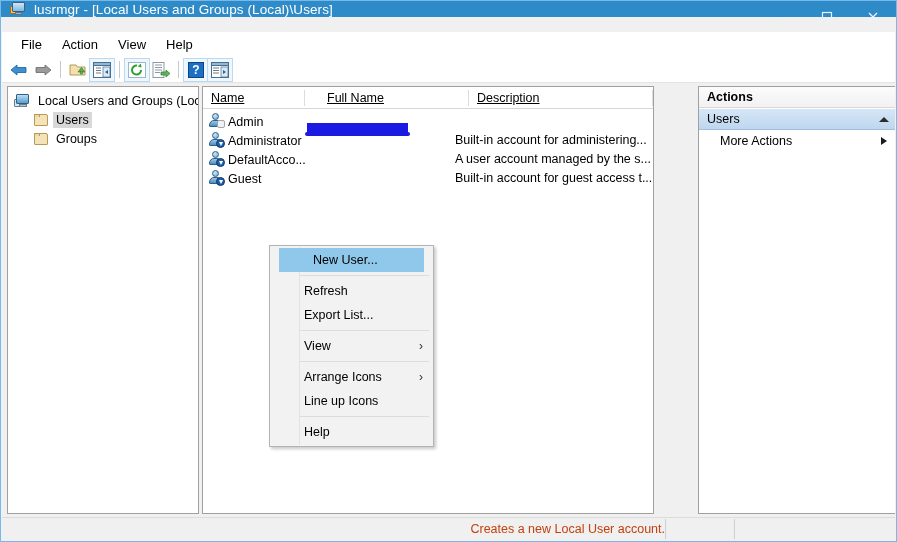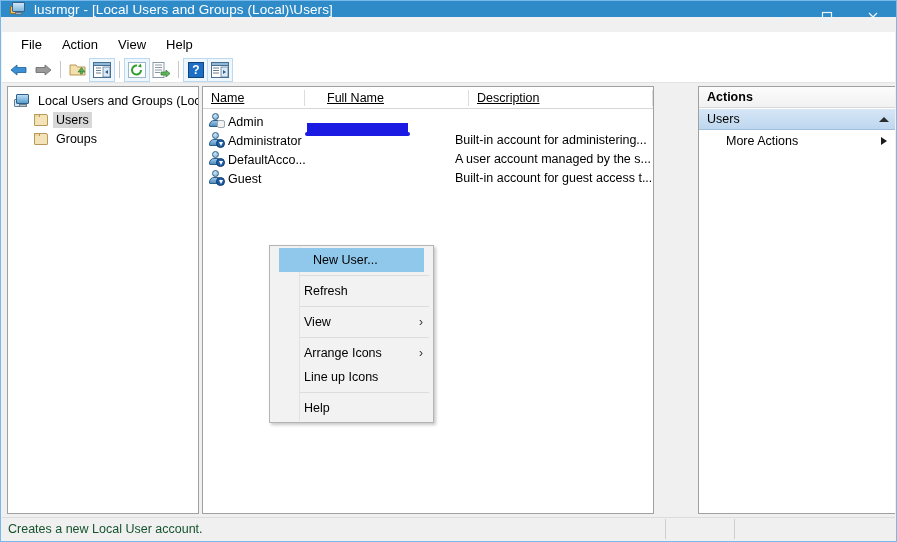--- a/index.html
+++ b/index.html
@@ -165,32 +165,32 @@
   .act-group {
     height: 22px; display: flex; align-items: center; padding: 0 6px 0 8px;
     font-size: 12.5px; color: #000;
     background: linear-gradient(#d6e6f6, #bed7ef);
     border-top: 1px solid #ffffff;
     border-bottom: 1px solid #9fbfdc;
     justify-content: space-between;
   }
   .act-item {
     height: 22px; display: flex; align-items: center; justify-content: space-between;
-    padding: 0 8px 0 27px; font-size: 12.5px; color: #000;
+    padding: 0 8px 0 21px; font-size: 12.5px; color: #000;
   }
   .caret-up { width: 0; height: 0; border-left: 5px solid transparent; border-right: 5px solid transparent; border-bottom: 5px solid #2b2b2b; }
   .caret-right { width: 0; height: 0; border-top: 4.5px solid transparent; border-bottom: 4.5px solid transparent; border-left: 6px solid #1c1c1c; }
 
   
   .statusbar {
     position: absolute; left: 1px; right: 1px; bottom: 1px; height: 23px;
     background: #f0f0f0; display: flex; align-items: center;
     border-top: 1px solid #dcdcdc;
   }
-  .status-text { font-size: 12.5px; color: #14532d; padding-left: 6px; flex: 1; white-space: nowrap; }
+  .status-text { font-size: 12.5px; color: #c2410c; padding-left: 6px; flex: 1; white-space: nowrap; text-align: right; }
   .status-seg { width: 1px; align-self: stretch; background: #cfcfcf; margin: 1px 0; }
   .status-pad1 { width: 68px; }
   .status-pad2 { width: 160px; }
 
   
   .ctxmenu {
     position: absolute; left: 268px; top: 244px; width: 165px;
     background: #f2f2f2; border: 1px solid #b4b4b4;
     box-shadow: 2px 2px 3px rgba(0,0,0,.22);
     padding: 2px 0;
@@ -424,20 +424,24 @@
     <div class="ctxitem hl">
       <span>New User...</span>
       <span class="sub"></span>
     </div>
     <div class="ctxsep"></div>
 
     <div class="ctxitem">
       <span>Refresh</span>
       <span class="sub"></span>
     </div>
+    <div class="ctxitem">
+      <span>Export List...</span>
+      <span class="sub"></span>
+    </div>
     <div class="ctxsep"></div>
 
     <div class="ctxitem">
       <span>View</span>
       <span class="sub">›</span>
     </div>
     <div class="ctxsep"></div>
 
     <div class="ctxitem">
       <span>Arrange Icons</span>

